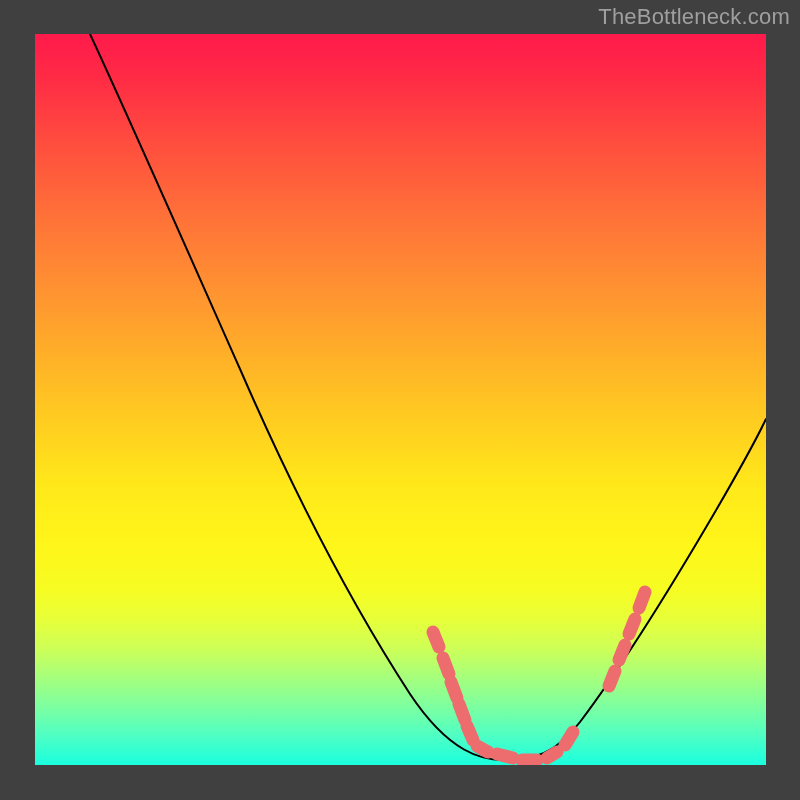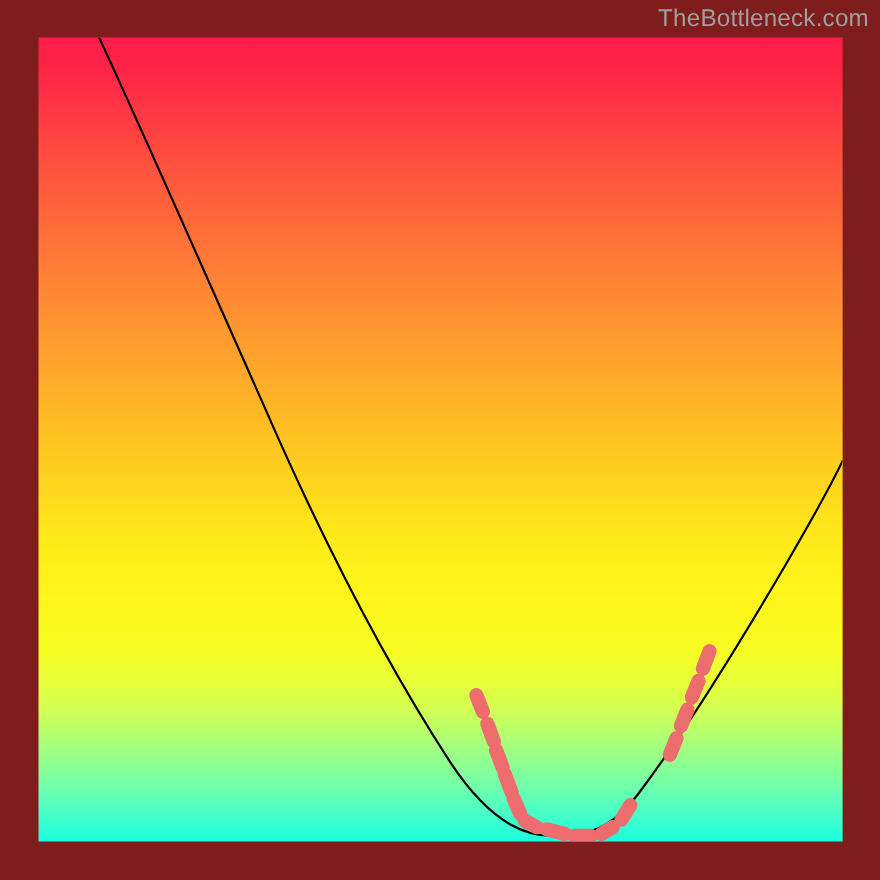--- a/index.html
+++ b/index.html
@@ -8,21 +8,21 @@
     width: 800px;
     height: 800px;
     overflow: hidden;
     background: #000;
     font-family: Arial, Helvetica, sans-serif;
   }
   .frame {
     position: relative;
     width: 800px;
     height: 800px;
-    background: #7f1d1d;
+    background: #404040;
   }
   .watermark {
     position: absolute;
     top: 4px;
     right: 10px;
     color: #9f9f9f;
     font-size: 22px;
     font-weight: 500;
     letter-spacing: 0.2px;
     z-index: 5;

